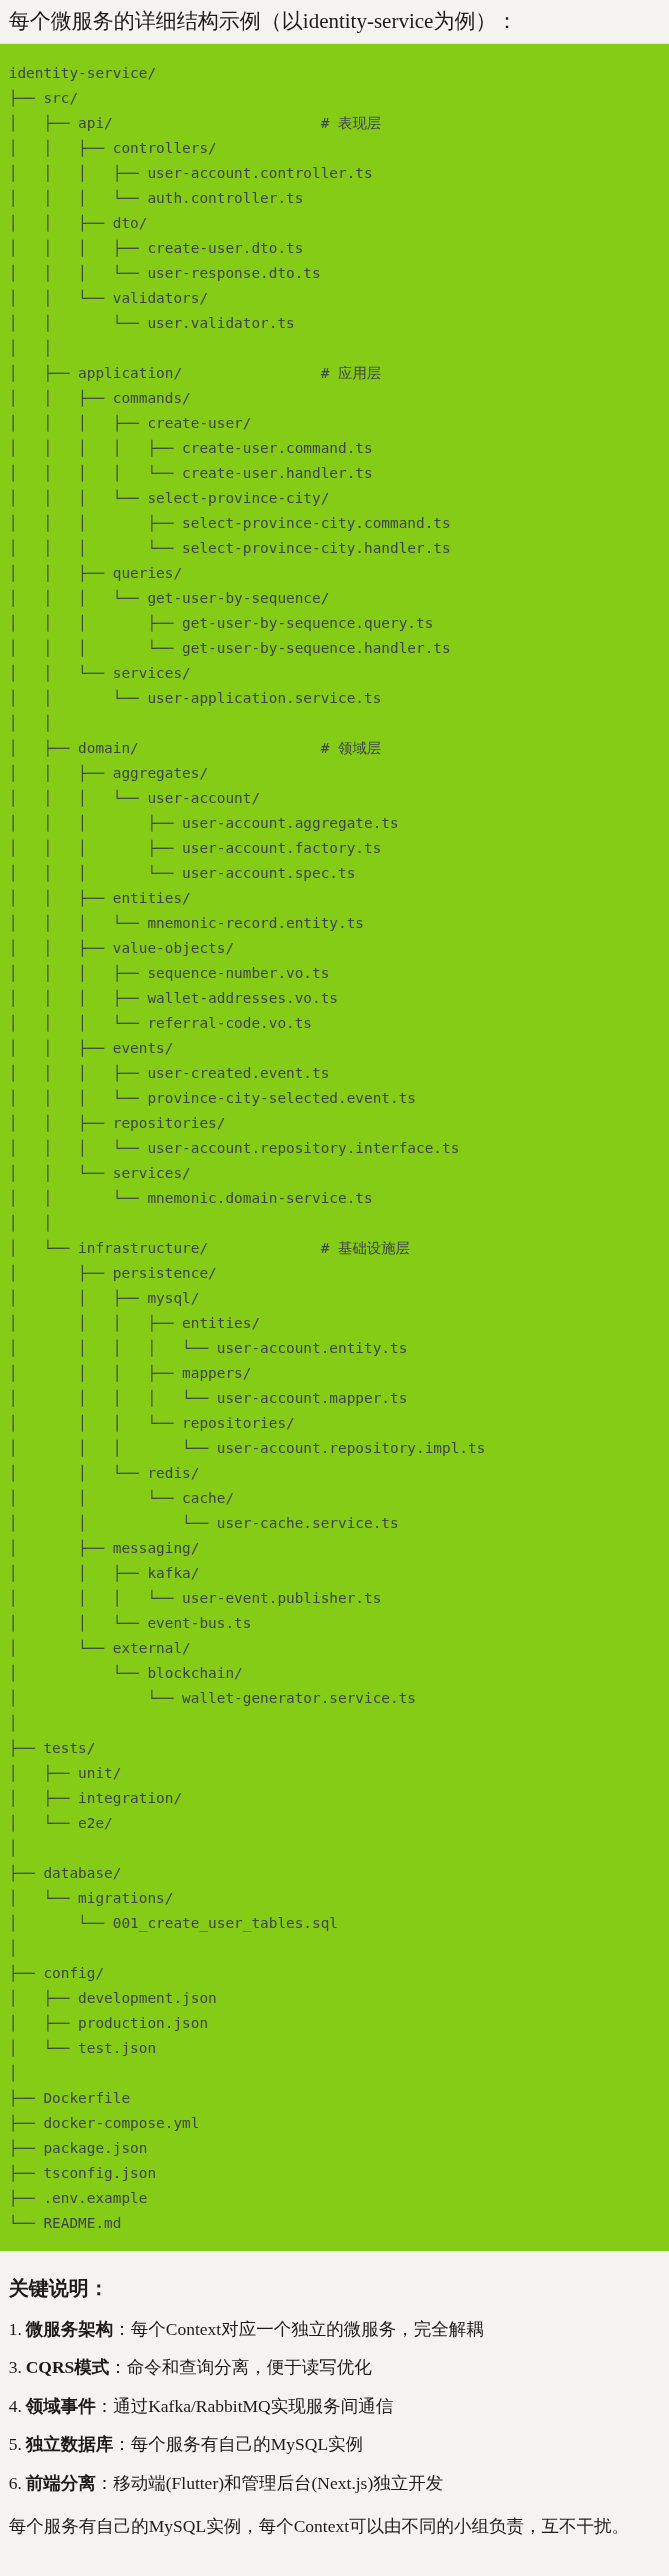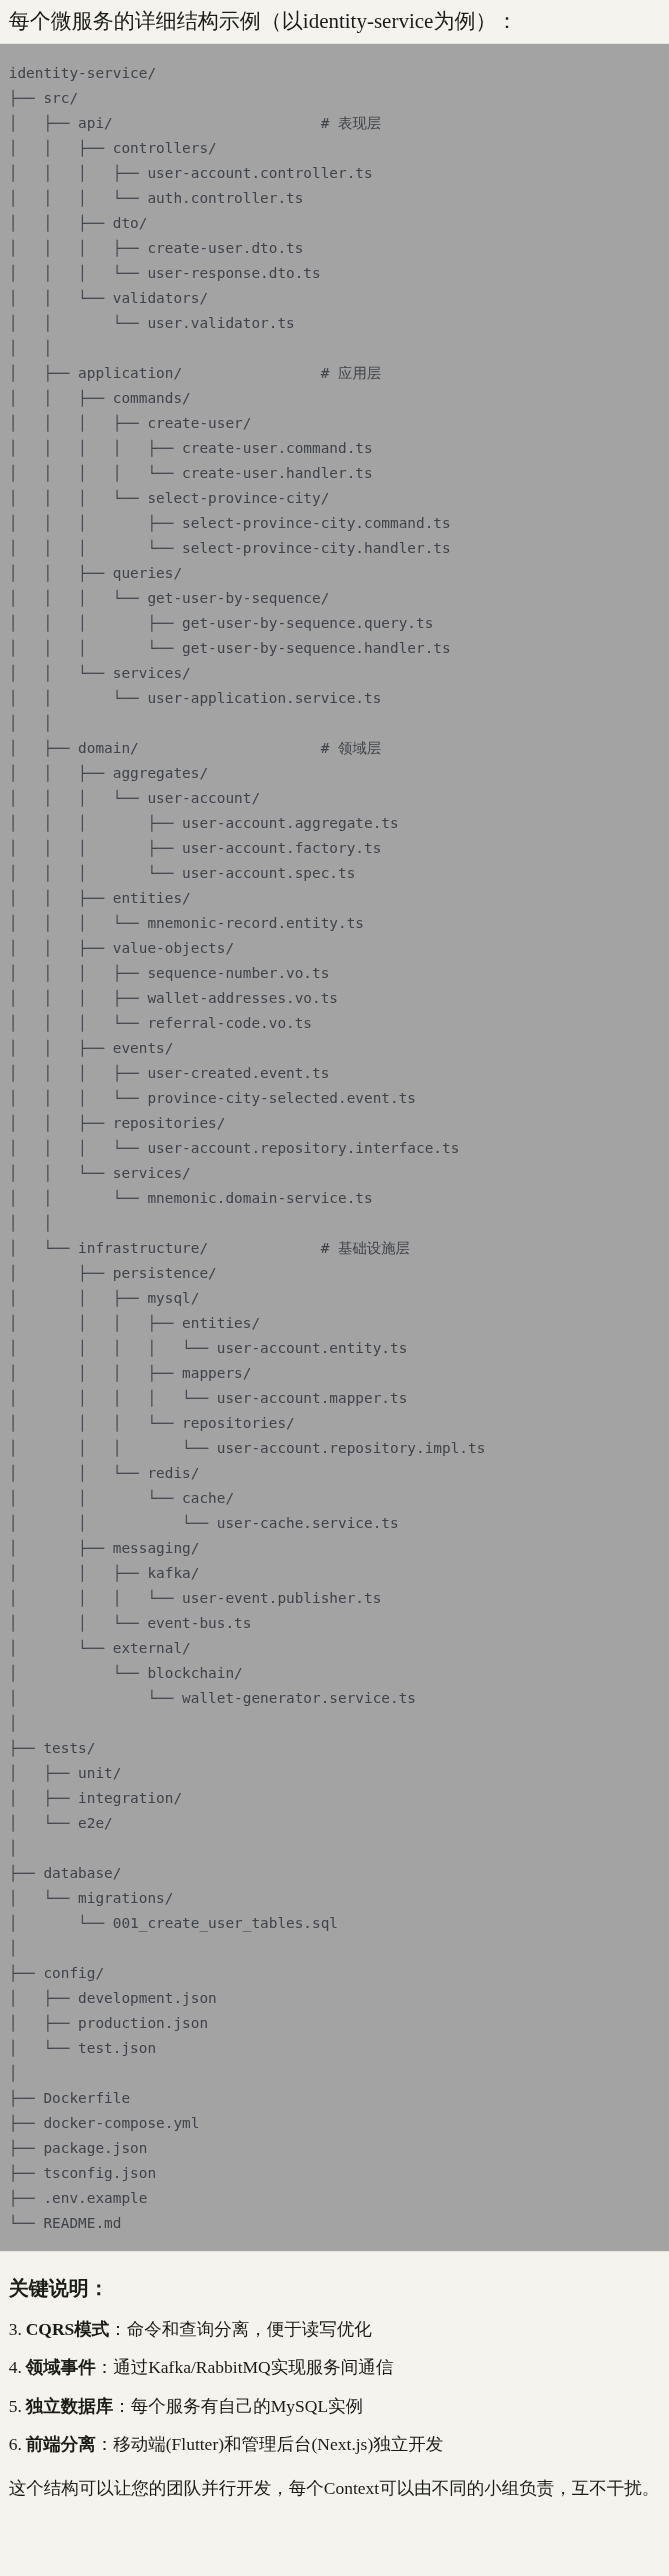--- a/index.html
+++ b/index.html
@@ -15,21 +15,21 @@
   }
   .doc-title {
     font-size: 21px;
     font-weight: 400;
     line-height: 1.25;
     margin: 0;
     padding: 7.5px 8.8px 8.8px 8.8px;
     letter-spacing: 0;
   }
   .code-block {
-    background: #a3a3a3;
+    background: #84cc16;
     border-top: 0.6px solid #e6e5e0;
     border-bottom: 0.6px solid #e6e5e0;
     padding: 17px 8.8px 15px 8.8px;
     overflow: hidden;
   }
   .tree-pre {
     margin: 0;
     font-family: "DejaVu Sans Mono", "Liberation Mono", monospace;
     font-size: 14.4px;
     line-height: 25px;
@@ -156,25 +156,26 @@
 ├── docker-compose.yml
 ├── package.json
 ├── tsconfig.json
 ├── .env.example
 └── README.md</pre>
 </div>
 
 <div class="notes-section">
   <h2 class="notes-heading">关键说明：</h2>
 
+  <div class="note-item"><span class="note-num">1.</span><span class="note-term">微服务架构</span><span class="note-colon">：</span><span class="note-desc">每个Context对应一个独立的微服务，完全解耦</span></div>
 
 
   <div class="note-item"><span class="note-num">3.</span><span class="note-term">CQRS模式</span><span class="note-colon">：</span><span class="note-desc">命令和查询分离，便于读写优化</span></div>
 
   <div class="note-item"><span class="note-num">4.</span><span class="note-term">领域事件</span><span class="note-colon">：</span><span class="note-desc">通过Kafka/RabbitMQ实现服务间通信</span></div>
 
   <div class="note-item"><span class="note-num">5.</span><span class="note-term">独立数据库</span><span class="note-colon">：</span><span class="note-desc">每个服务有自己的MySQL实例</span></div>
 
   <div class="note-item"><span class="note-num">6.</span><span class="note-term">前端分离</span><span class="note-colon">：</span><span class="note-desc">移动端(Flutter)和管理后台(Next.js)独立开发</span></div>
 
-  <p class="closing-para">这个结构可以让您的团队并行开发，每个Context可以由不同的小组负责，互不干扰。</p>
+  <p class="closing-para">每个服务有自己的MySQL实例，每个Context可以由不同的小组负责，互不干扰。</p>
 </div>
 
 
 </body></html>

